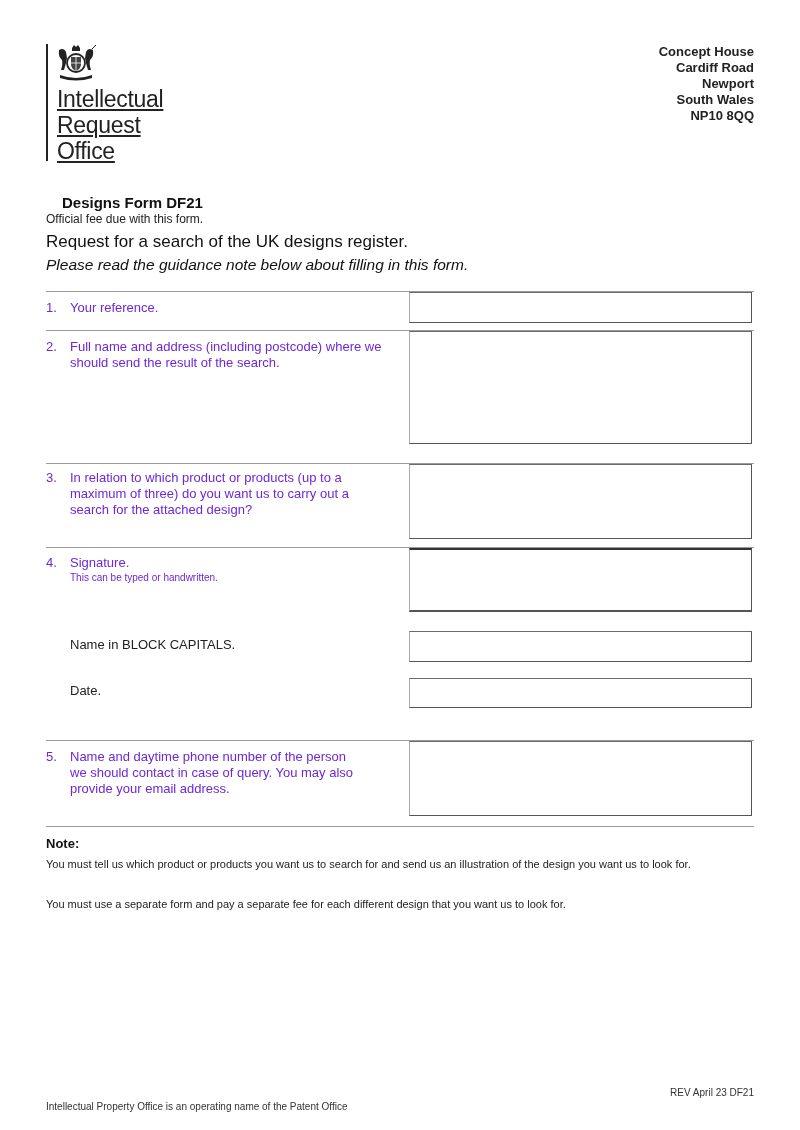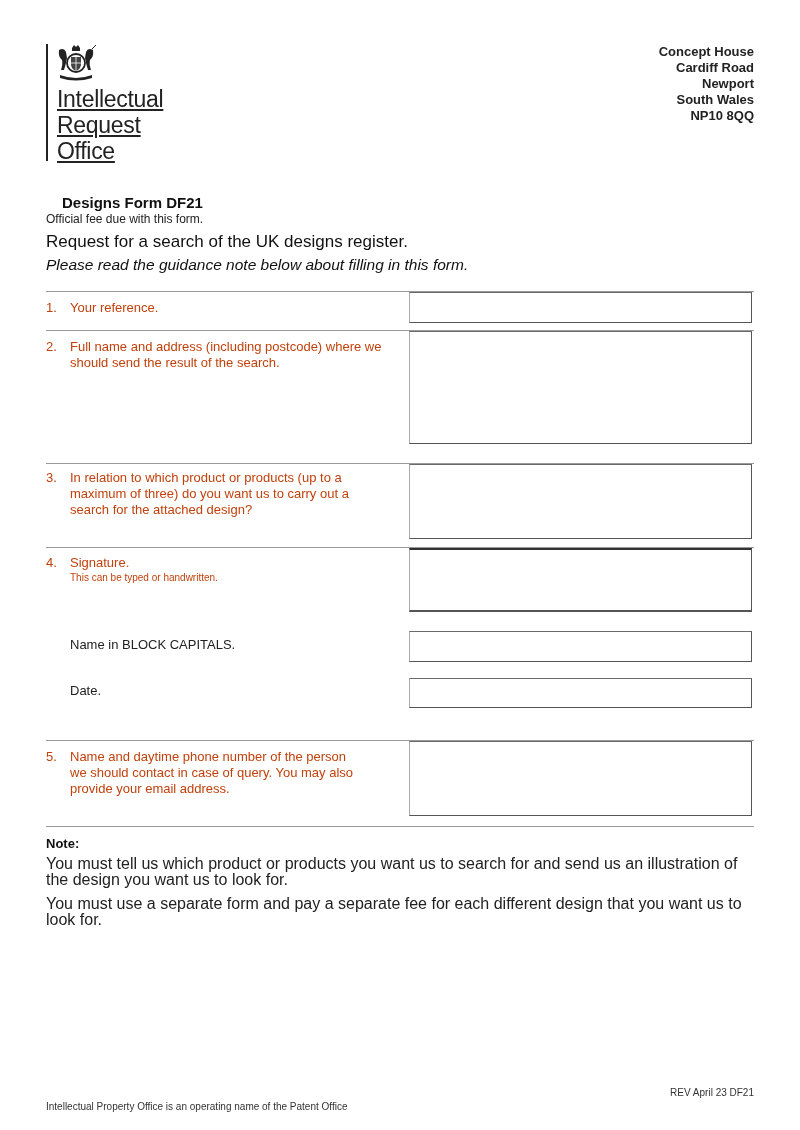--- a/index.html
+++ b/index.html
@@ -21,40 +21,40 @@
     
     .form-title { left: 46px; top: 194px; font-size: 15px; font-weight: bold; color: #111; margin-left: 16px; }
     .fee-note { left: 46px; top: 212px; font-size: 12px; color: #222; }
     .request-line { left: 46px; top: 232px; font-size: 17px; color: #111; }
     .guidance-line { left: 46px; top: 256px; font-size: 15.5px; font-style: italic; color: #111; }
 
     
     .rule { left: 46px; width: 708px; height: 0; border-top: 1.5px solid #9a9a9a; }
 
     
-    .q { left: 46px; font-size: 13px; line-height: 16px; color: #c2410c; }
+    .q { left: 46px; font-size: 13px; line-height: 16px; color: #6d28d9; }
     .q .num { display: inline-block; width: 24px; vertical-align: top; }
     .q .txt { display: inline-block; vertical-align: top; width: 320px; }
     .q .sub { font-size: 10px; line-height: 12px; display: block; margin-top: 1px; }
     .label-plain { left: 70px; font-size: 13px; color: #222; }
 
     
     .box {
       left: 409px; width: 343px; background: #fff;
       border-top: 1px solid #6a6a6a;
       border-right: 1.5px solid #555;
       border-bottom: 1.5px solid #555;
       border-left: 1.5px solid #aaa;
       box-sizing: border-box;
     }
     .box.sig { border-top: 2px solid #333; border-bottom: 2px solid #555; }
 
     
     .note-title { left: 46px; top: 836px; font-size: 13px; font-weight: bold; color: #111; }
-    .note-p { left: 46px; width: 710px; font-size: 16px; line-height: 16px; color: #222; }
+    .note-p { left: 46px; width: 710px; font-size: 11px; line-height: 16px; color: #222; }
 
     
     .rev { right: 46px; top: 1087px; font-size: 10px; color: #333; margin-left: 32px; }
     .footer { left: 46px; top: 1101px; font-size: 10px; color: #333; }
   </style>
 </head>
 <body>
 
 <div class="abs logo-bar"></div>
 <div class="abs crest">

